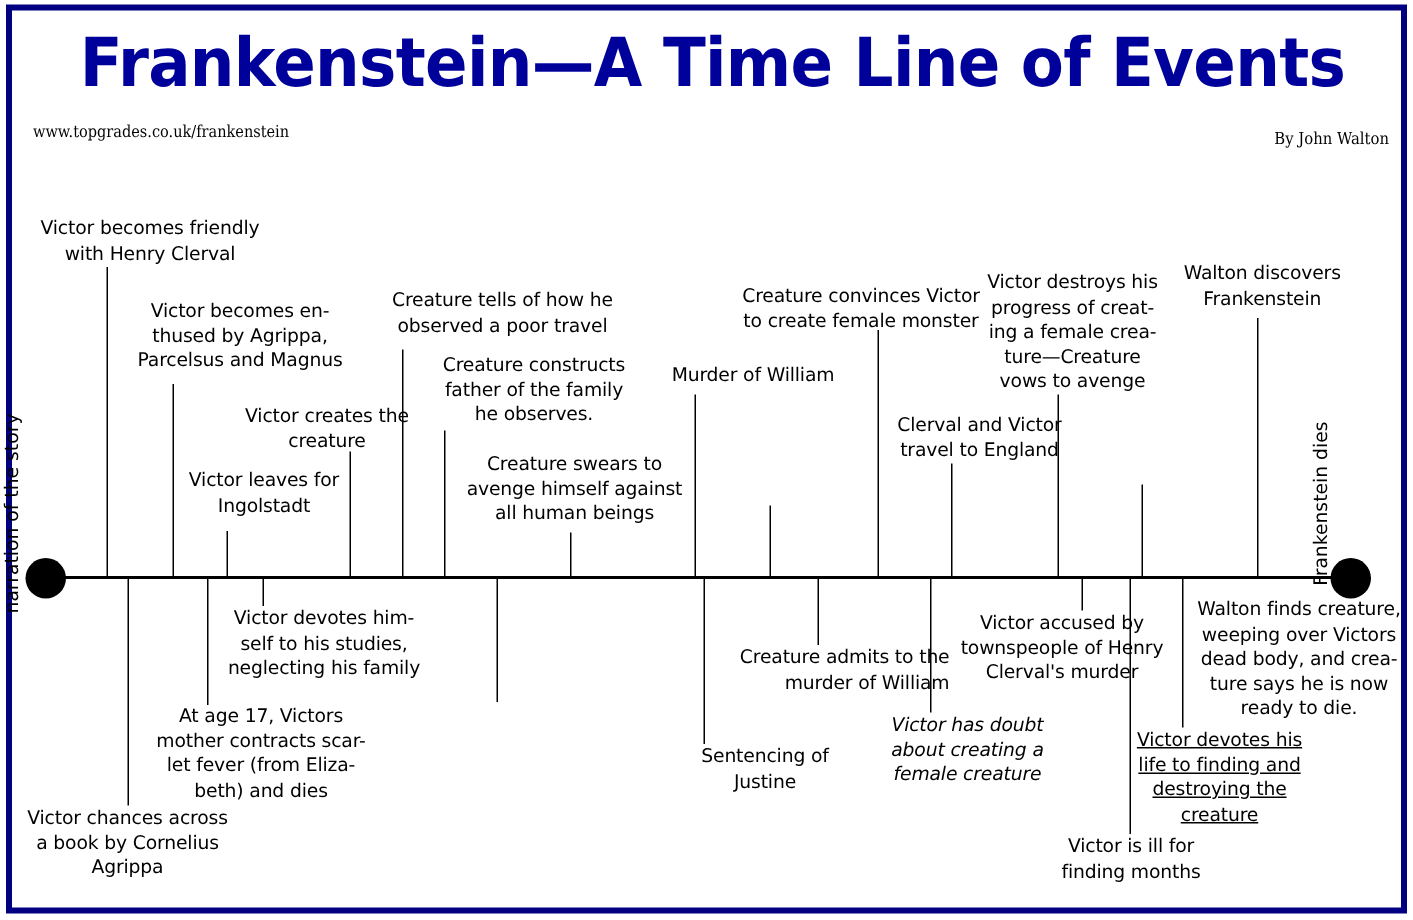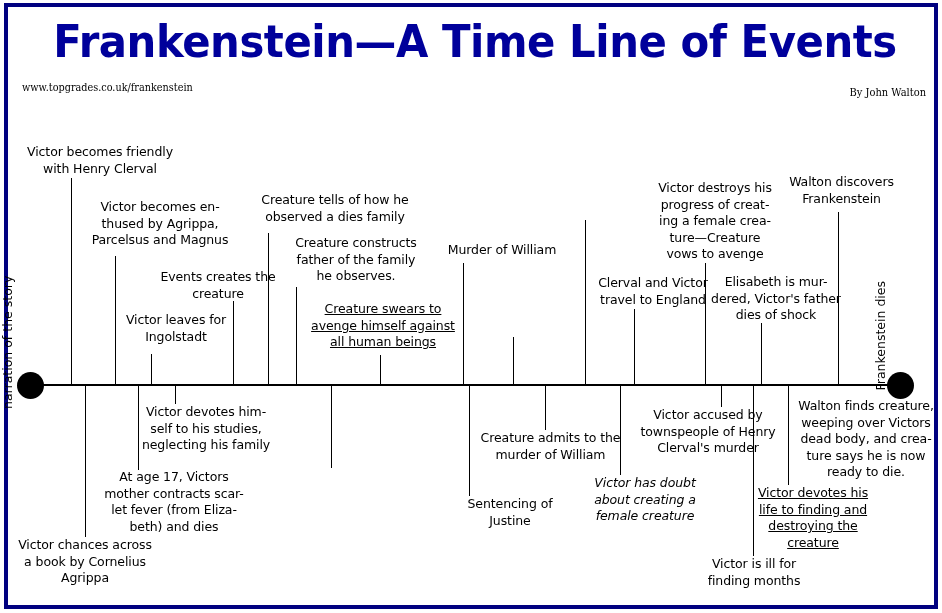--- a/index.html
+++ b/index.html
@@ -167,75 +167,74 @@
     <div class="leader" style="left:780px; top:378px; height:100px;"></div>
     <div class="leader" style="left:892px; top:378px; height:13px;"></div>
 
     <div class="event-label event-above" style="left:57px; top:192px; width:190px;">Victor becomes en-
 thused by Agrippa,
 Parcelsus and  Magnus</div>
 
     <div class="event-label event-above" style="left:2px; top:137px; width:180px;">Victor becomes friendly
 with Henry Clerval</div>
 
-    <div class="event-label event-above" style="left:125px; top:262px; width:170px;">Events creates the
+    <div class="event-label event-above" style="left:125px; top:262px; width:170px;">Victor creates the
 creature</div>
 
     <div class="event-label event-above" style="left:98px; top:305px; width:140px;">Victor leaves for
 Ingolstadt</div>
 
     <div class="event-label event-above" style="left:237px; top:185px; width:180px;">Creature tells of how he
-observed a dies family</div>
+observed a poor travel</div>
 
     <div class="event-label event-above" style="left:268px; top:228px; width:160px;">Creature constructs
 father of the family
 he observes.</div>
 
-    <div class="event-label event-above" style="left:285px; top:294px; width:180px;text-decoration:underline;">Creature swears  to
+    <div class="event-label event-above" style="left:285px; top:294px; width:180px;">Creature swears  to
 avenge himself against
 all human beings</div>
 
     <div class="event-label event-above" style="left:424px; top:235px; width:140px;">Murder of William</div>
 
 
+    <div class="event-label event-above" style="left:471px; top:182px; width:190px;">Creature convinces Victor
+to create female monster</div>
 
     <div class="event-label event-above" style="left:575px; top:268px; width:140px;">Clerval and Victor
 travel to England</div>
 
     <div class="event-label event-above" style="left:643px; top:173px; width:128px;">Victor destroys his
 progress of creat-
 ing a female crea-
 ture—Creature
 vows to avenge</div>
 
-    <div class="event-label event-above" style="left:703px; top:267px; width:130px;">Elisabeth is mur-
-dered, Victor's father
-dies of shock</div>
 
     <div class="event-label event-above" style="left:771px; top:167px; width:125px;">Walton discovers
 Frankenstein</div>
 
     <div class="event-label event-below" style="left:2px; top:530px; width:150px;">Victor chances across
 a book by Cornelius
 Agrippa</div>
 
     <div class="event-label event-below" style="left:86px; top:462px; width:160px;">At age 17, Victors
 mother contracts scar-
 let fever (from Eliza-
 beth) and dies</div>
 
-    <div class="event-label event-below" style="left:133px; top:397px; width:130px;">Victor devotes him-
+    <div class="event-label event-below" style="left:143px; top:397px; width:130px;">Victor devotes him-
 self to his studies,
 neglecting his family</div>
 
 
     <div class="event-label event-below" style="left:447px; top:489px; width:110px;">Sentencing of
 Justine</div>
 
-    <div class="event-label event-below" style="left:460px; top:423px; width:165px;">Creature admits to the
+    <div class="event-label event-below" style="left:460px; top:423px; width:165px;text-align:right;">Creature admits to the
 murder of William</div>
 
     <div class="event-label event-below" style="left:572px; top:468px; width:130px;font-style:italic;">Victor has doubt
 about creating a
 female creature</div>
 
     <div class="event-label event-below" style="left:620px; top:400px; width:160px;">Victor accused by
 townspeople of Henry
 Clerval's murder</div>
 

